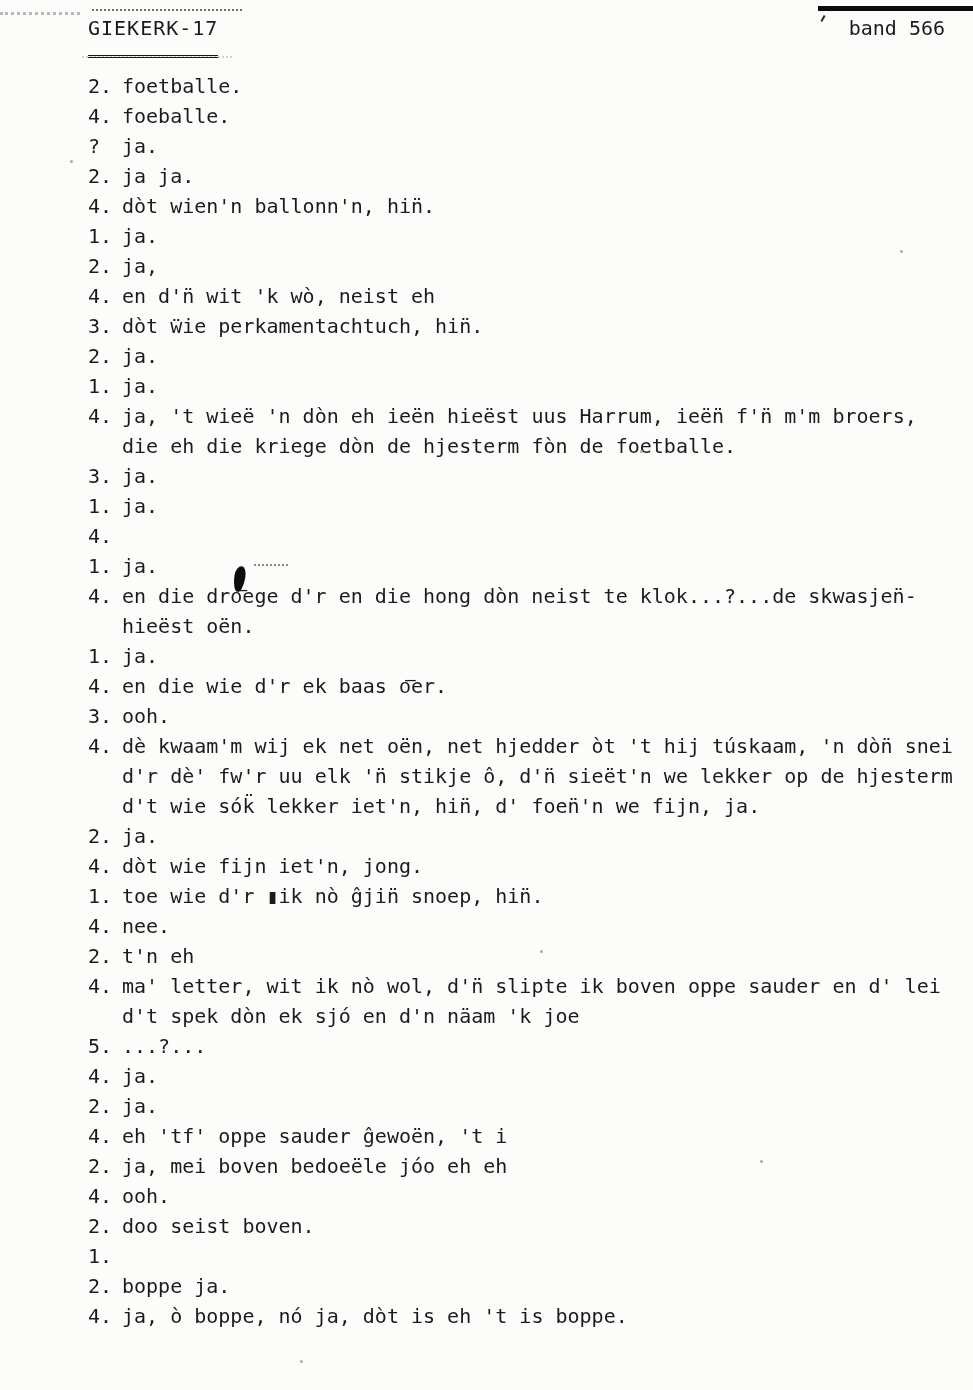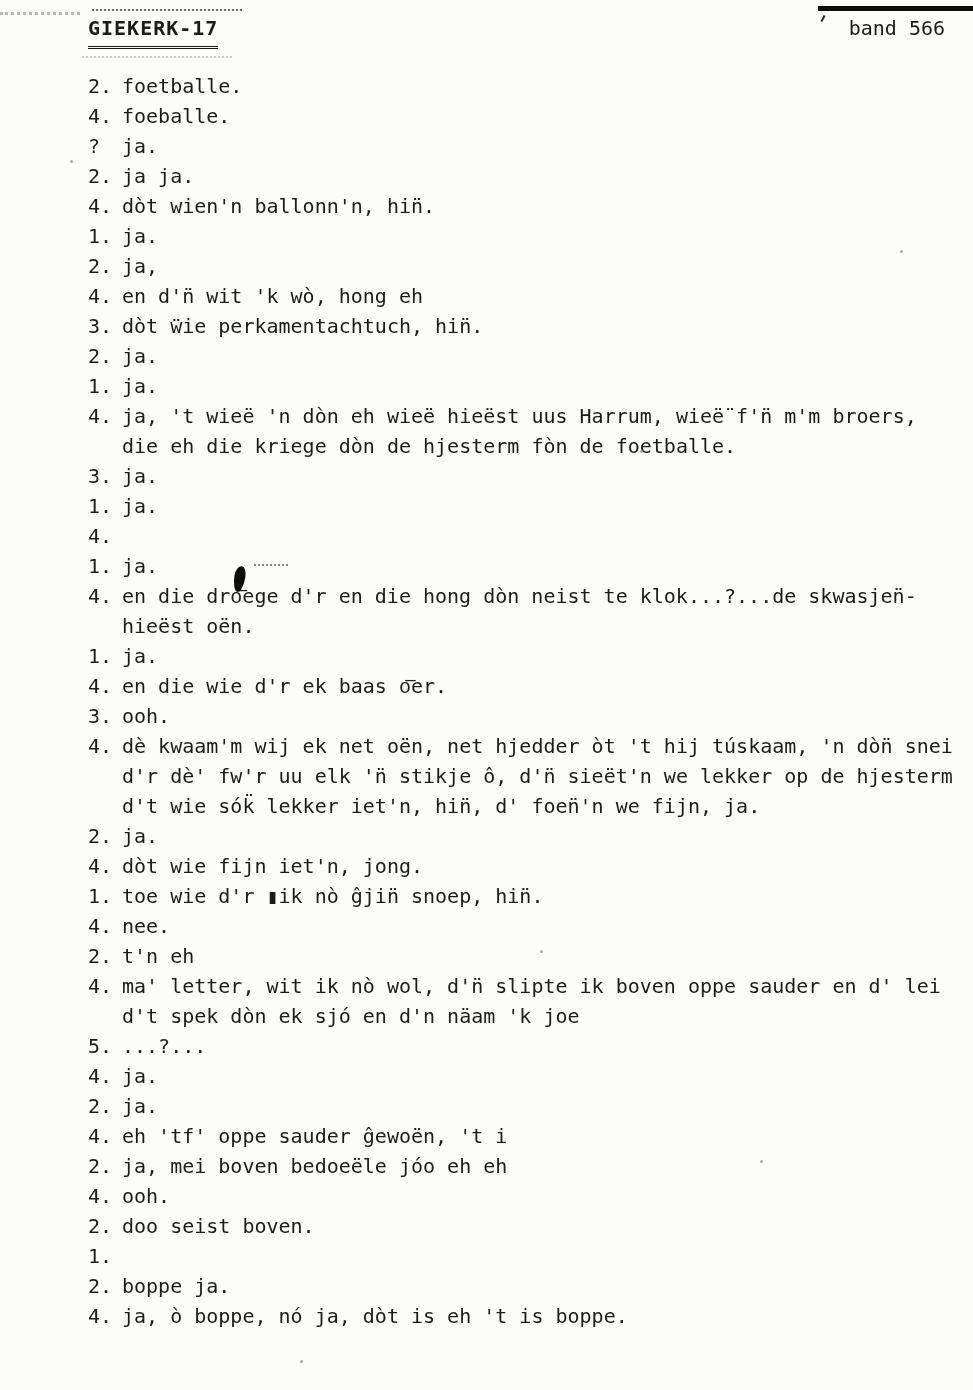--- a/index.html
+++ b/index.html
@@ -10,21 +10,21 @@
     font-family:"DejaVu Sans Mono","Liberation Mono",monospace;
     color:#1b1b1b;
   }
   .page{position:absolute;inset:0;}
   
   .topbar{position:absolute;left:818px;top:6px;width:160px;height:5px;background:#0c0c0c;}
   .topbar-tick{position:absolute;left:822px;top:15px;width:2px;height:7px;background:#2a2a2a;transform:rotate(28deg);}
   .corner-smudge{position:absolute;left:0px;top:12px;width:80px;border-top:3px dotted #b9b9b9;}
   
   .header{position:absolute;left:88px;top:16px;right:28px;display:flex;justify-content:space-between;font-size:20px;}
-  .title{border-bottom:3px double #181818;padding-bottom:6px;letter-spacing:1px;font-weight:bold;}
+  .title{border-bottom:3px double #181818;padding-bottom:15px;letter-spacing:1px;font-weight:normal;}
   .title-overdots{position:absolute;left:92px;top:9px;width:150px;border-top:2px dotted #6f6f6f;}
   .under-title-smudge{position:absolute;left:82px;top:56px;width:150px;border-top:2px dotted #cfcfcd;}
   
   .rows{position:absolute;left:88px;top:74px;width:930px;font-size:20px;}
   .row{display:flex;height:30px;align-items:baseline;}
   .num{flex:0 0 34px;white-space:pre;}
   .txt{white-space:pre;}
   
   .inkblot{position:absolute;left:234px;top:566px;width:11px;height:26px;background:#0d0d0d;border-radius:55% 45% 50% 50%/40% 40% 60% 60%;transform:rotate(9deg);}
   .inkblot-dots{position:absolute;left:254px;top:564px;width:34px;border-top:2px dotted #8a8a8a;}
@@ -70,37 +70,37 @@
     <div class="row">
         <span class="num">1.</span>
         <span class="txt">ja.</span>
       </div>
     <div class="row">
         <span class="num">2.</span>
         <span class="txt">ja,</span>
       </div>
     <div class="row">
         <span class="num">4.</span>
-        <span class="txt">en d'n̈ wit 'k wò, hong eh</span>
+        <span class="txt">en d'n̈ wit 'k wò, neist eh</span>
       </div>
     <div class="row">
         <span class="num">3.</span>
         <span class="txt">dòt ẅie perkamentachtuch, hin̈.</span>
       </div>
     <div class="row">
         <span class="num">2.</span>
         <span class="txt">ja.</span>
       </div>
     <div class="row">
         <span class="num">1.</span>
         <span class="txt">ja.</span>
       </div>
     <div class="row">
         <span class="num">4.</span>
-        <span class="txt">ja, 't wieë 'n dòn eh wieë hieëst uus Harrum, wieë̈ f'n̈ m'm broers,</span>
+        <span class="txt">ja, 't wieë 'n dòn eh ieën hieëst uus Harrum, ieën̈ f'n̈ m'm broers,</span>
       </div>
     <div class="row">
         <span class="num"></span>
         <span class="txt">die eh die kriege dòn de hjesterm fòn de foetballe.</span>
       </div>
     <div class="row">
         <span class="num">3.</span>
         <span class="txt">ja.</span>
       </div>
     <div class="row">

